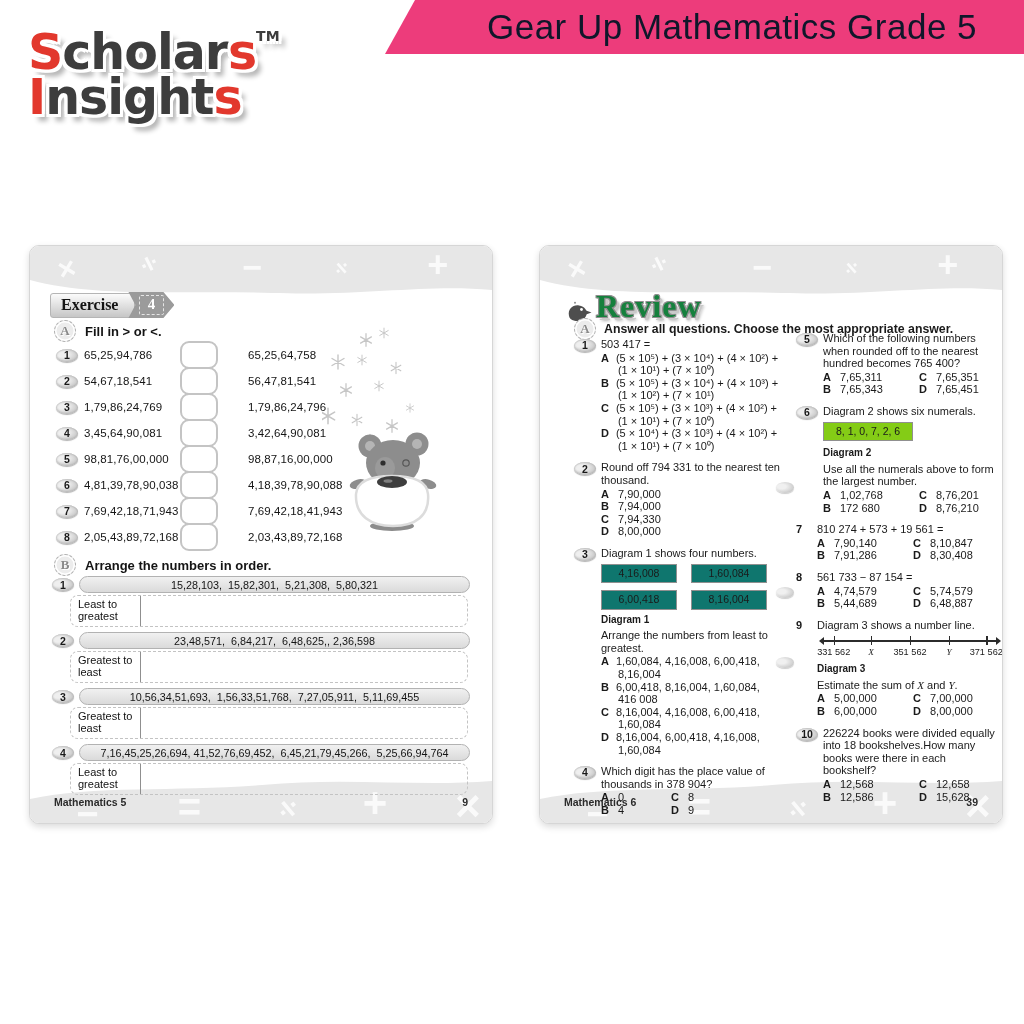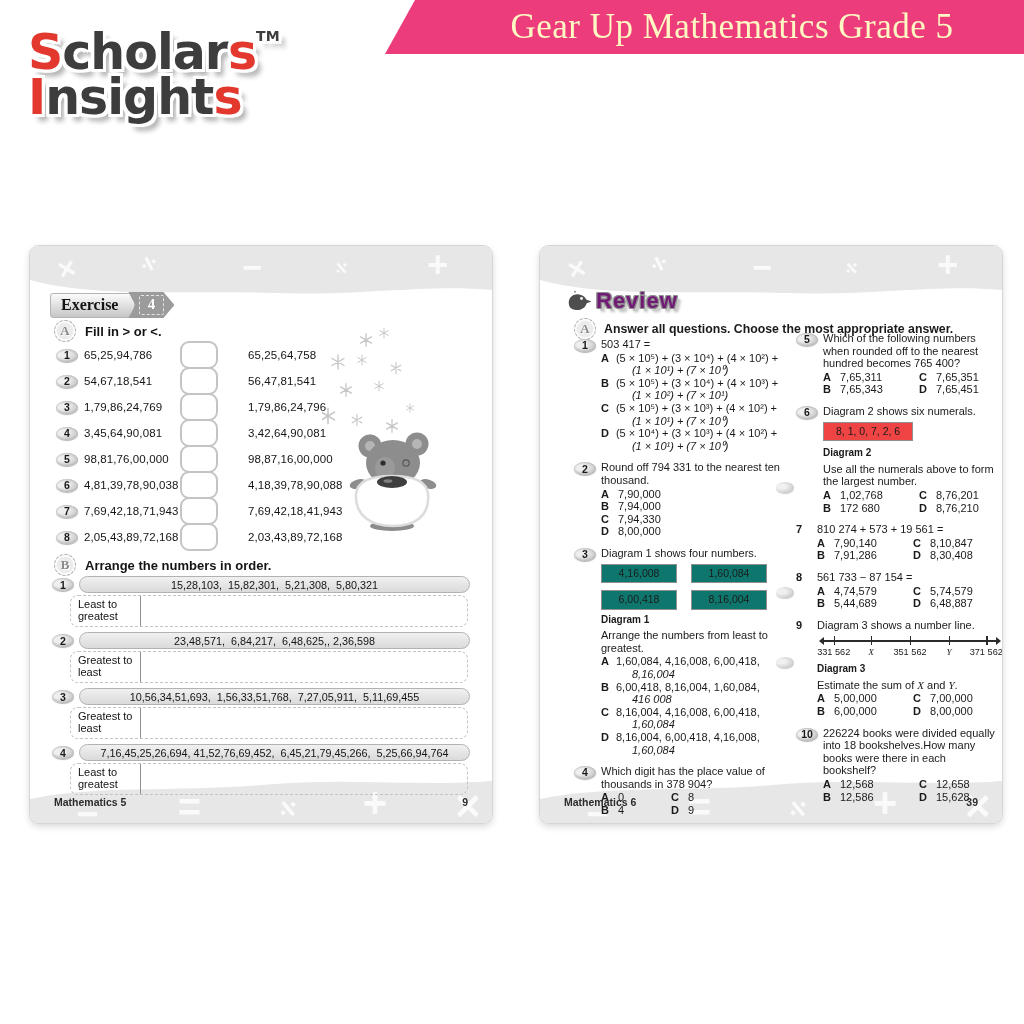--- a/index.html
+++ b/index.html
@@ -8,21 +8,21 @@
   
   .logo{position:absolute;top:14px;left:28px;z-index:5;}
   .logo-line{font-family:"DejaVu Sans",sans-serif;font-weight:bold;font-size:49px;line-height:45px;letter-spacing:-1px;color:#3d3d3d;
     text-shadow:-3px -3px 0 #fff,3px -3px 0 #fff,-3px 3px 0 #fff,3px 3px 0 #fff,-3px 0 0 #fff,3px 0 0 #fff,0 -3px 0 #fff,0 3px 0 #fff,6px 7px 5px rgba(0,0,0,.3);}
   .logo-red{color:#e2382d;}
   .logo-tm{font-size:14px;vertical-align:28px;letter-spacing:0;}
 
   
   .banner{position:absolute;top:0;left:385px;width:639px;height:54px;background:#ED3C7B;
     clip-path:polygon(30px 0,100% 0,100% 100%,0 100%);display:flex;align-items:center;justify-content:center;padding-left:55px;box-sizing:border-box;}
-  .banner-title{color:#fef9c3;font-size:35px;letter-spacing:.5px;font-family:Liberation Serif, serif;}
+  .banner-title{color:#0f172a;font-size:35px;letter-spacing:.5px;}
 
   
   .page{position:absolute;top:245px;width:462px;height:577px;background:#fff;border:1px solid #d6d6d6;border-radius:10px;
     box-shadow:0 3px 7px rgba(0,0,0,.14);overflow:hidden;}
   .page-left{left:29px;}
   .page-right{left:539px;}
   .bsvg{position:absolute;left:0;width:100%;display:block;}
   .band-top{position:absolute;top:0;left:0;right:0;height:58px;z-index:1;}
   .band-bottom{position:absolute;bottom:0;left:0;right:0;height:50px;z-index:1;}
   .sym{position:absolute;color:rgba(255,255,255,.8);font-weight:bold;z-index:2;}
@@ -67,43 +67,43 @@
   .bitem{margin-bottom:5px;}
   .pill-row{display:flex;align-items:center;gap:5px;}
   .pill{flex:1;background:linear-gradient(180deg,#f1f1f1,#dadada);border:1px solid #b2b2b2;border-radius:9px;height:15px;
     display:flex;align-items:center;justify-content:center;}
   .pill span{font-size:10.8px;white-space:pre;color:#141414;}
   .ans-area{border:1px dashed #c3c3c3;border-radius:8px;height:30px;margin:2px 2px 0 18px;display:flex;}
   .ans-label{width:58px;border-right:1px solid #8f8f8f;font-size:11px;line-height:1.12;padding:2px 4px 0 7px;color:#111;}
 
   
   .review-header{position:absolute;left:26px;top:42px;display:flex;align-items:flex-end;gap:4px;}
-  .review-word{font-family:Liberation Sans, sans-serif;font-weight:bold;font-size:22px;letter-spacing:1px;color:#701a75;
+  .review-word{font-family:Liberation Serif, serif;font-weight:bold;font-size:32px;letter-spacing:1px;color:#15803d;
     text-shadow:-1px 0 #8f8f8f,1px 0 #8f8f8f,0 -1px #8f8f8f,0 1px #8f8f8f,-1px -1px #8f8f8f,1px 1px #8f8f8f,1px -1px #8f8f8f,-1px 1px #8f8f8f,3px 3px 0 #c9c9c9,4px 4px 3px rgba(0,0,0,.3);}
   .instr-row{position:absolute;left:34px;top:72px;display:flex;align-items:center;gap:8px;}
   .instr{font-weight:bold;font-size:12.3px;}
   .col{position:absolute;font-size:11px;line-height:12.6px;}
   .col-l{left:34px;top:92px;width:216px;}
   .col-r{left:256px;top:86px;width:202px;}
   .q{display:flex;gap:5px;margin-bottom:9px;}
   .q .num-badge{margin-top:1px;}
   .qn-plain{font-weight:bold;min-width:16px;flex:none;}
   .qc{flex:1;}
   .qt{margin-bottom:1px;}
   .opt{display:flex;gap:7px;}
   .opt b{min-width:10px;}
   .og{display:grid;grid-template-columns:96px auto;}
   .og4{display:grid;grid-template-columns:70px auto;}
   .opt2{display:flex;gap:7px;}
   .ol{display:block;}
   .ol span{display:block;}
-  .ol .l2{margin-left:16px;font-style:italic;}
+  .ol .l2{margin-left:2px;}
   .dgrid{display:grid;grid-template-columns:76px 76px;gap:7px 14px;margin:4px 0 2px;}
   .dbox{border:1px solid #909090;background:#0f766e;font-size:10.5px;padding:2px 2px 3px;text-align:center;}
-  .dbox1{display:inline-block;border:1px solid #909090;background:#ef4444;font-size:10.5px;padding:2px 12px 3px;margin:3px 0 2px;}
+  .dbox1{display:inline-block;border:1px solid #909090;background:#84cc16;font-size:10.5px;padding:2px 12px 3px;margin:3px 0 2px;}
   .dlab{font-weight:bold;font-size:10px;margin:4px 0 3px;}
   .qp{margin-bottom:1px;}
   .it{font-family:"Liberation Serif",serif;font-style:italic;}
   .nl{position:relative;height:25px;width:186px;margin-top:3px;}
   .nl-line{position:absolute;left:4px;right:4px;top:6px;height:1.6px;background:#2b2b2b;}
   .nl-line::before{content:"";position:absolute;left:-6px;top:-3px;border:4px solid transparent;border-right:5px solid #2b2b2b;}
   .nl-line::after{content:"";position:absolute;right:-6px;top:-3px;border:4px solid transparent;border-left:5px solid #2b2b2b;}
   .nl-tick{position:absolute;top:2px;width:1.4px;height:9px;background:#2b2b2b;}
   .nl-lab{position:absolute;top:12px;font-size:9.2px;white-space:nowrap;transform:translateX(-50%);}
   .stray{position:absolute;left:-20px;width:18px;height:11px;border-radius:50%;background:radial-gradient(ellipse at 32% 42%,#f0f0f0 25%,#c2c2c2 85%);box-shadow:0 1px 1px rgba(0,0,0,.2);}

